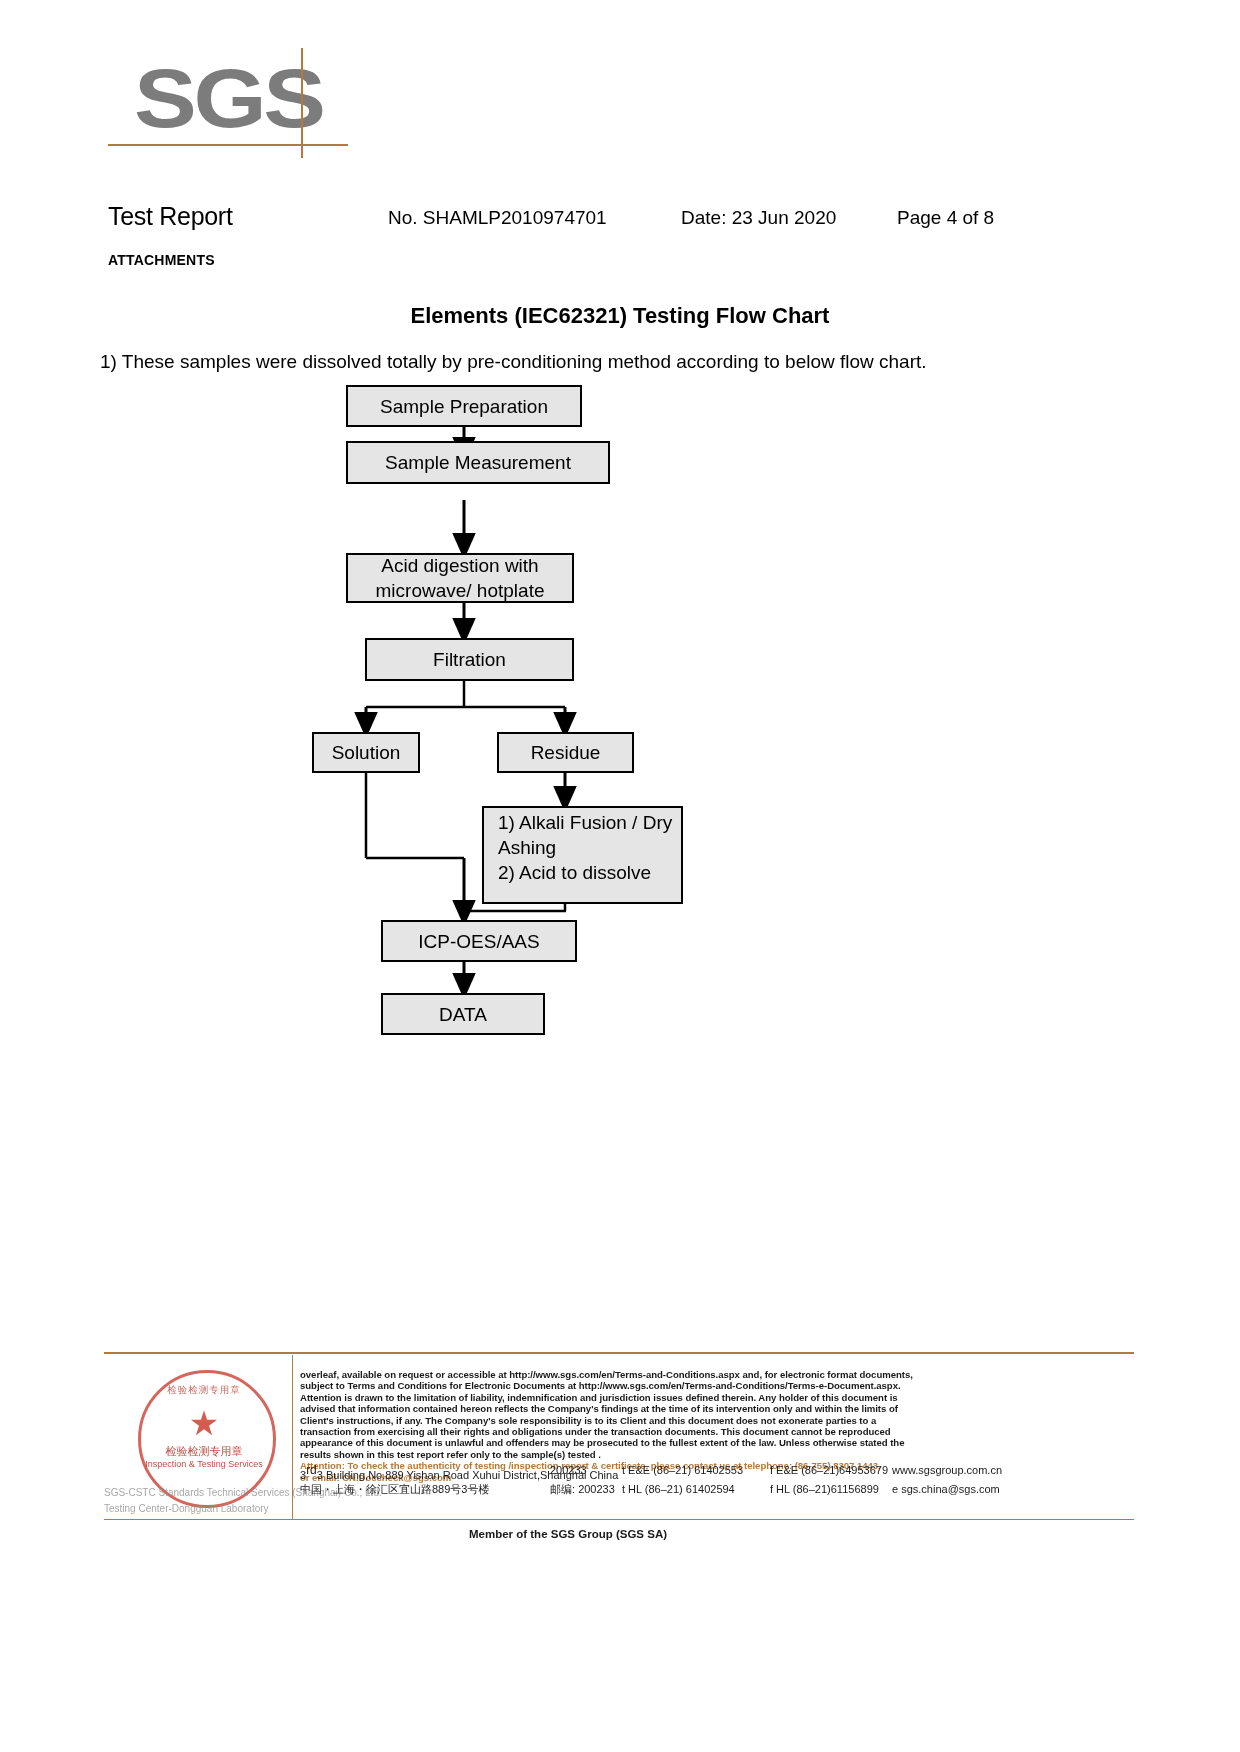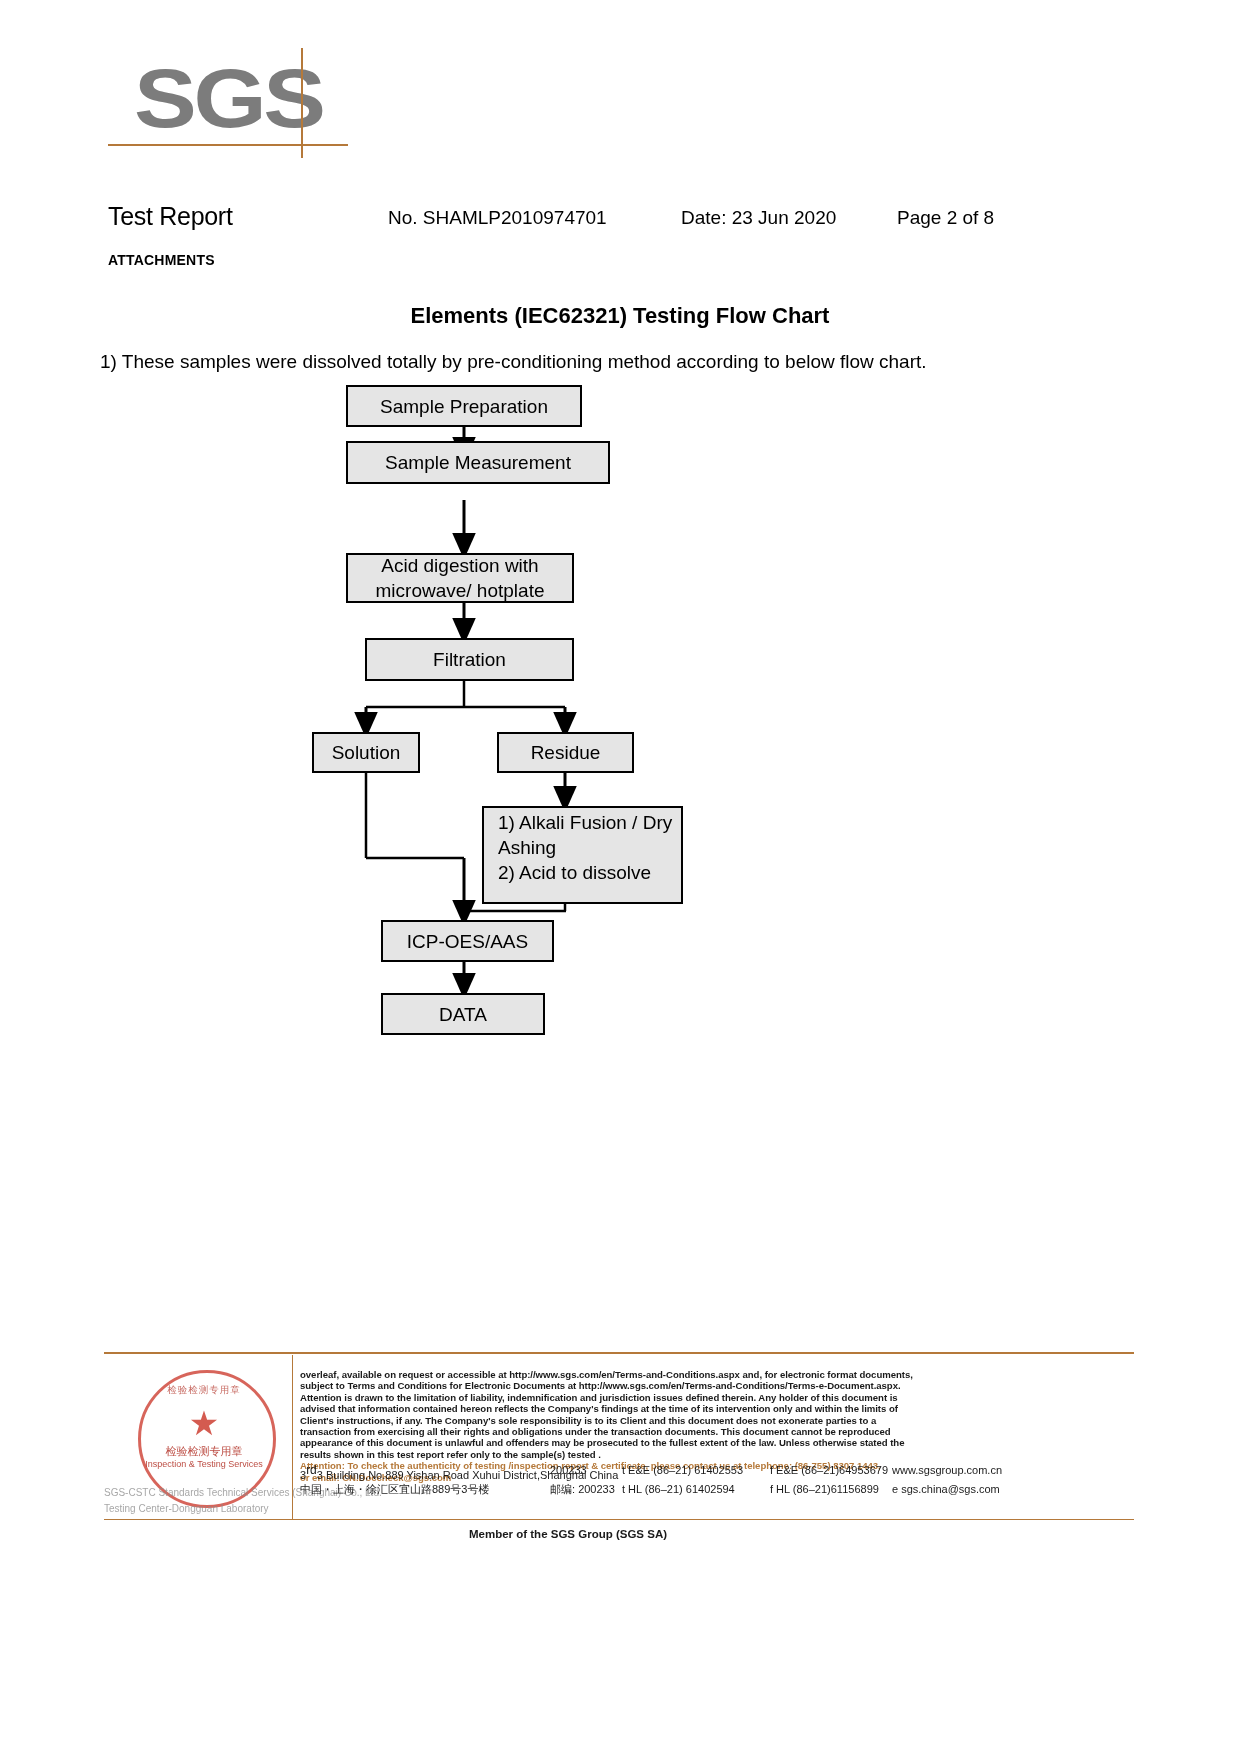--- a/index.html
+++ b/index.html
@@ -146,21 +146,21 @@
   }
 
   
   .b-prep     { left: 346px; top: 385px;  width: 236px; height: 42px; }
   .b-meas     { left: 346px; top: 441px;  width: 264px; height: 43px; }
   .b-acid     { left: 346px; top: 553px;  width: 228px; height: 50px; }
   .b-filt     { left: 365px; top: 638px;  width: 209px; height: 43px; }
   .b-sol      { left: 312px; top: 732px;  width: 108px; height: 41px; }
   .b-res      { left: 497px; top: 732px;  width: 137px; height: 41px; }
   .b-alkali   { left: 482px; top: 806px;  width: 201px; height: 98px; }
-  .b-icp      { left: 381px; top: 920px;  width: 173px; height: 42px; }
+  .b-icp      { left: 381px; top: 920px;  width: 196px; height: 42px; }
   .b-data     { left: 381px; top: 993px;  width: 164px; height: 42px; }
 
   
   .footer-rule {
     position: absolute;
     left: 104px;
     top: 1352px;
     width: 1030px;
     height: 2px;
     background: #b5793a;
@@ -296,21 +296,21 @@
 <div class="logo-block">
   <div class="logo-text">SGS</div>
   <div class="logo-vline"></div>
   <div class="logo-hline"></div>
 </div>
 
 <div class="report-header">
   <div class="rh-title">Test Report</div>
   <div class="rh-no">No. SHAMLP2010974701</div>
   <div class="rh-date">Date: 23 Jun 2020</div>
-  <div class="rh-page">Page 2 of 8</div>
+  <div class="rh-page">Page 4 of 8</div>
 </div>
 
 <div class="attachments-label">ATTACHMENTS</div>
 <div class="chart-title">Elements (IEC62321) Testing Flow Chart</div>
 <div class="intro-note">1) These samples were dissolved totally by pre-conditioning method according to below flow chart.</div>
 
 <svg id="flowchart" viewBox="0 0 1240 1752">
   <defs>
     <marker id="arw" markerWidth="9" markerHeight="9" refX="4.5" refY="4" orient="auto" markerUnits="strokeWidth">
       <path d="M0,0 L9,4 L0,8 z" fill="#000"></path>

